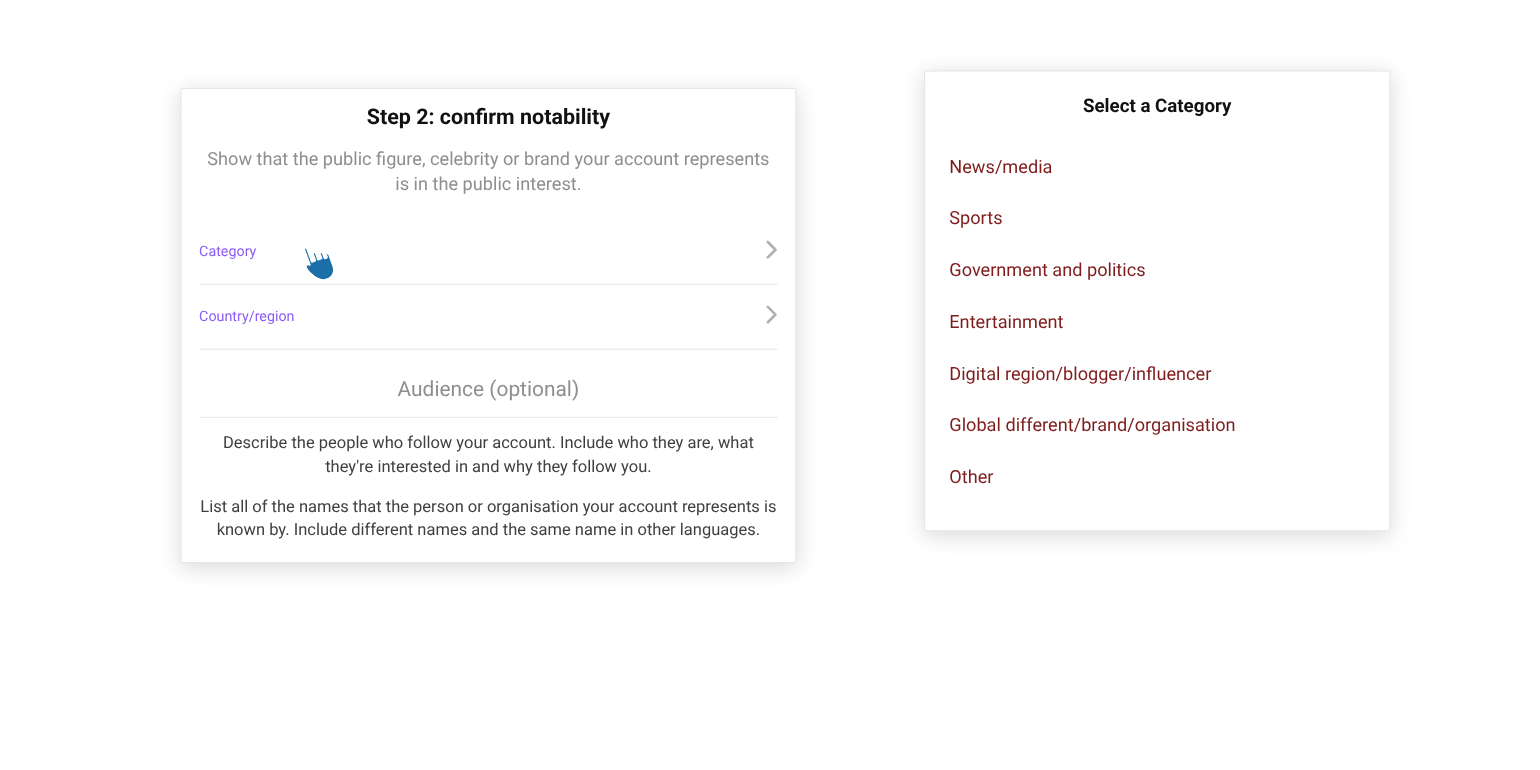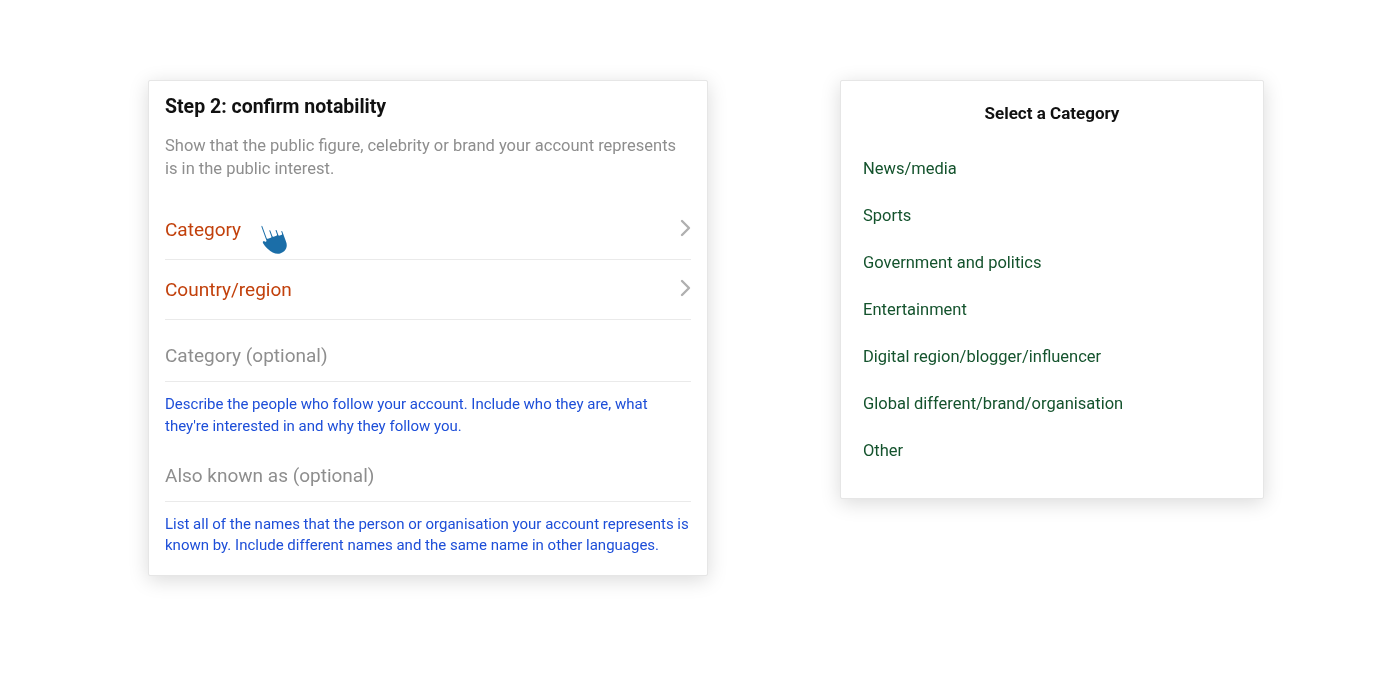--- a/index.html
+++ b/index.html
@@ -15,28 +15,29 @@
       position: relative;
     }
     .card {
       position: absolute;
       background: #ffffff;
       border: 1px solid #e6e6e6;
       box-shadow: 0 4px 20px rgba(0,0,0,0.15);
       border-radius: 2px;
     }
     .left-card {
-      left: 148px;
+      left: 164px;
       top: 80px;
       width: 560px;
       padding: 14px 16px 16px 16px;
+      text-align: center;
     }
     .right-card {
       left: 840px;
-      top: 80px;
+      top: 64px;
       width: 424px;
       padding: 22px 22px 24px 22px;
     }
     .step-title {
       font-size: 19.5px;
       font-weight: 700;
       color: #111111;
       margin-bottom: 6px;
     }
     .step-subtitle {
@@ -48,56 +49,56 @@
     }
     .select-row {
       display: flex;
       justify-content: space-between;
       align-items: center;
       padding: 18px 0 18px 0;
       border-bottom: 1px solid #eaeaea;
       position: relative;
     }
     .select-label {
-      font-size: 19px;
-      color: #c2410c;
+      font-size: 13px;
+      color: #8b5cf6;
     }
     .chevron {
       display: inline-block;
     }
     .pointer {
       position: absolute;
       left: 86px;
       top: 16px;
       width: 44px;
       height: 44px;
       pointer-events: none;
     }
     .section-label {
       font-size: 19px;
       color: #8e8e8e;
       padding: 24px 0 14px 0;
       border-bottom: 1px solid #eaeaea;
     }
     .section-help {
       font-size: 15px;
-      color: #1d4ed8;
+      color: #404040;
       line-height: 1.45;
       padding: 12px 0 2px 0;
     }
     .select-title {
       font-size: 17px;
       font-weight: 700;
       text-align: center;
       margin-bottom: 22px;
       color: #111111;
     }
     .category-item {
       font-size: 16.5px;
-      color: #14532d;
+      color: #7f1d1d;
       padding: 14px 0;
     }
   </style>
 </head>
 <body>
 
 <div class="card left-card">
   <div class="step-title">Step 2: confirm notability</div>
   <div class="step-subtitle">Show that the public figure, celebrity or brand your account represents is in the public interest.</div>
 
@@ -119,24 +120,23 @@
 
   <div class="select-row">
     <span class="select-label">Country/region</span>
     <span class="chevron">
       <svg width="11" height="18" viewBox="0 0 11 18" fill="none">
         <path d="M2 2 L9 9 L2 16" stroke="#b0b0b0" stroke-width="2.4" stroke-linecap="round" stroke-linejoin="round"></path>
       </svg>
     </span>
   </div>
 
-  <div class="section-label">Category (optional)</div>
+  <div class="section-label">Audience (optional)</div>
   <div class="section-help">Describe the people who follow your account. Include who they are, what they're interested in and why they follow you.</div>
 
-  <div class="section-label">Also known as (optional)</div>
   <div class="section-help">List all of the names that the person or organisation your account represents is known by. Include different names and the same name in other languages.</div>
 </div>
 
 <div class="card right-card">
   <div class="select-title">Select a Category</div>
   <div>
     <div class="category-item">News/media</div>
     <div class="category-item">Sports</div>
     <div class="category-item">Government and politics</div>
     <div class="category-item">Entertainment</div>

